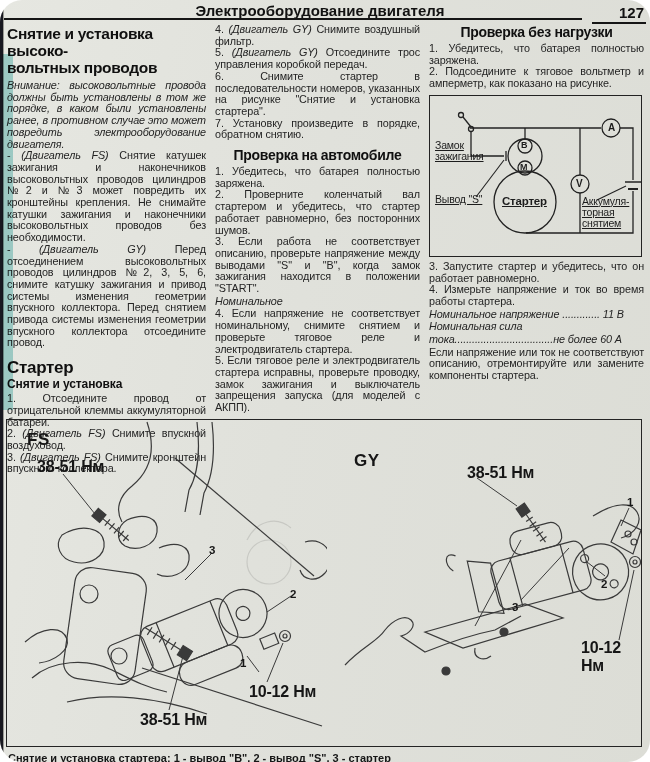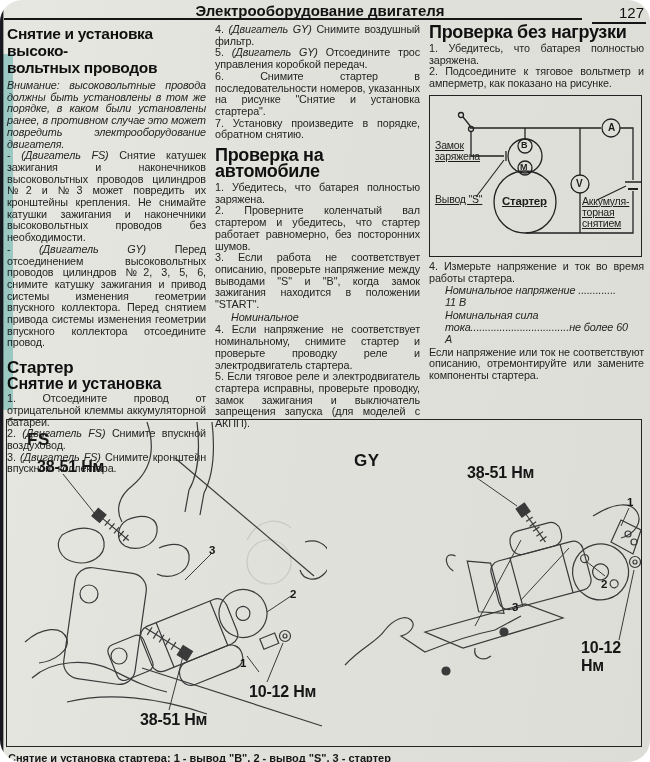--- a/index.html
+++ b/index.html
@@ -5,32 +5,32 @@
   html,body{margin:0;padding:0;}
   .page{
     position:relative; width:650px; height:762px; overflow:hidden;
     background:linear-gradient(100deg,#e6e7e1 0%,#e0e1db 45%,#dcddd6 100%);
     font-family:"Liberation Sans", sans-serif; color:#242424;border-radius:22px;
   }
   .scan-edge{position:absolute;left:0;top:0;width:3px;height:100%;background:#181820;}
   .scan-edge2{position:absolute;left:3px;top:0;width:1px;height:100%;background:#9a9a94;}
   
   .hdr-title{position:absolute;left:40px;top:2px;width:560px;text-align:center;font-weight:bold;font-size:15px;color:#121212;}
-  .hdr-num{position:absolute;right:6px;top:4px;font-weight:normal;font-size:15px;color:#121212;}
+  .hdr-num{position:absolute;right:6px;top:4px;font-weight:bold;font-size:15px;color:#121212;}
   .hdr-line1{position:absolute;left:4px;top:18px;width:578px;height:2px;background:#151515;}
   .hdr-line2{position:absolute;left:592px;top:22px;width:54px;height:2px;background:#151515;}
   
   .col{position:absolute;top:24px;font-size:10.8px;line-height:11.7px;text-align:justify;letter-spacing:-0.1px;}
   .col p{margin:0;}
   .col .h-big{font-size:15.5px;line-height:17px;font-weight:bold;color:#101010;text-align:left;margin:1px 0 4px 0;letter-spacing:-0.3px;}
-  .col .h-sec{font-size:18px;line-height:16px;font-weight:bold;color:#101010;text-align:left;margin:6px 0 3px 0;letter-spacing:-0.3px;}
+  .col .h-sec{font-size:14px;line-height:16px;font-weight:bold;color:#101010;text-align:center;margin:6px 0 3px 0;letter-spacing:-0.3px;}
   .col .h-starter{font-size:17px;margin-top:10px;margin-bottom:1px;}
-  .col .h-sub{font-size:16px;line-height:14px;font-weight:bold;color:#101010;text-align:left;margin:1px 0 2px 0;}
+  .col .h-sub{font-size:12px;line-height:14px;font-weight:bold;color:#101010;text-align:left;margin:1px 0 2px 0;}
   .col i{}
-  .spec{font-style:italic;text-align:left;margin:1px 16px !important;}
+  .spec{font-style:italic;text-align:left;margin:1px 0 !important;}
   .col-left{left:7px;width:199px;}
   .col-mid{left:215px;width:205px;}
   .col-right{left:429px;width:215px;}
   .fringe{position:absolute;left:2px;top:54px;width:11px;height:356px;background:rgba(0,152,148,0.32);mix-blend-mode:multiply;pointer-events:none;}
   
   .circuit{position:relative;width:211px;height:160px;border:1.5px solid #222;margin:5px 0 4px 0;}
   .circuit .lbl{position:absolute;font-size:10.5px;line-height:11px;text-align:left;letter-spacing:-0.2px;color:#1c1c1c;text-decoration:underline;}
   .circuit .meter{position:absolute;font-size:10px;font-weight:bold;color:#1c1c1c;}
   .circuit svg{position:absolute;left:0;top:0;}
   
@@ -74,21 +74,21 @@
   <div class="col col-mid">
     <p><span>4. </span><i>(Двигатель GY)</i><span> Снимите воздушный фильтр.</span></p>
     <p><span>5. </span><i>(Двигатель GY)</i><span> Отсоедините трос управления коробкой передач.</span></p>
     <p><span>6. </span><i></i><span>Снимите стартер в последовательности номеров, указанных на рисунке "Снятие и установка стартера".</span></p>
     <p><span>7. </span><i></i><span>Установку произведите в порядке, обратном снятию.</span></p>
     <div class="h-sec">Проверка на автомобиле</div>
     <p><span>1. </span><span>Убедитесь, что батарея полностью заряжена.</span></p>
     <p><span>2. </span><span>Проверните коленчатый вал стартером и убедитесь, что стартер работает равномерно, без посторонних шумов.</span></p>
     <p><span>3. </span><span>Если работа не соответствует описанию, проверьте напряжение между выводами "S" и "B", когда замок зажигания находится в положении "START".</span></p>
     <p class="spec">Номинальное</p>
-    <p><span>4. </span><span>Если напряжение не соответствует номинальному, снимите стартер и проверьте проводку реле и электродвигатель стартера.</span></p>
+    <p><span>4. </span><span>Если напряжение не соответствует номинальному, снимите снятием и проверьте тяговое реле и электродвигатель стартера.</span></p>
     <p><span>5. </span><span>Если тяговое реле и электродвигатель стартера исправны, проверьте проводку, замок зажигания и выключатель запрещения запуска (для моделей с АКПП).</span></p>
   </div>
 
   <div class="col col-right">
     <div class="h-sec" style="margin-top:0;">Проверка без нагрузки</div>
     <p><span>1. </span><span>Убедитесь, что батарея полностью заряжена.</span></p>
     <p><span>2. </span><span>Подсоедините к тяговое вольтметр и амперметр, как показано на рисунке.</span></p>
 
     <div class="circuit">
       <svg width="211" height="160" viewBox="0 0 211 160">
@@ -118,35 +118,36 @@
           <path d="M41 36 V60 H74"></path>
           <path d="M76 55 V65"></path>
 
           <path d="M46 101 L74 64" stroke-width="1.1"></path>
 
           <path d="M167 104 L196 90" stroke-width="1.1"></path>
         </g>
       </svg>
       <div class="lbl" style="left:5px;top:44px;">
         <div>Замок</div>
-        <div>заряжена</div>
+        <div>зажигания</div>
       </div>
       <div class="lbl" style="left:5px;top:98px;">Вывод "S"</div>
       <div class="lbl" style="left:72px;top:100px;font-weight:bold;font-size:11.5px;">Стартер</div>
       <div class="lbl" style="left:152px;top:100px;">
         <div>Аккумуля-</div>
         <div>торная</div>
         <div>снятием</div>
       </div>
       <div class="meter" style="left:178px;top:26px;">A</div>
       <div class="meter" style="left:146px;top:82px;">V</div>
       <div class="meter" style="left:91px;top:44px;font-size:9px;">B</div>
       <div class="meter" style="left:90px;top:66px;font-size:9px;">M</div>
     </div>
 
+    <p><span>3. </span><span>Запустите стартер и убедитесь, что он работает равномерно.</span></p>
     <p><span>4. </span><span>Измерьте напряжение и ток во время работы стартера.</span></p>
     <p class="spec">Номинальное напряжение ............. 11 В</p>
     <p class="spec">Номинальная сила</p>
     <p class="spec">тока..................................не более 60 А</p>
     <p>Если напряжение или ток не соответствуют описанию, отремонтируйте или замените компоненты стартера.</p>
   </div>
 
   <div class="figure">
 
     <svg style="left:0;" width="320" height="324" viewBox="0 0 320 324">

